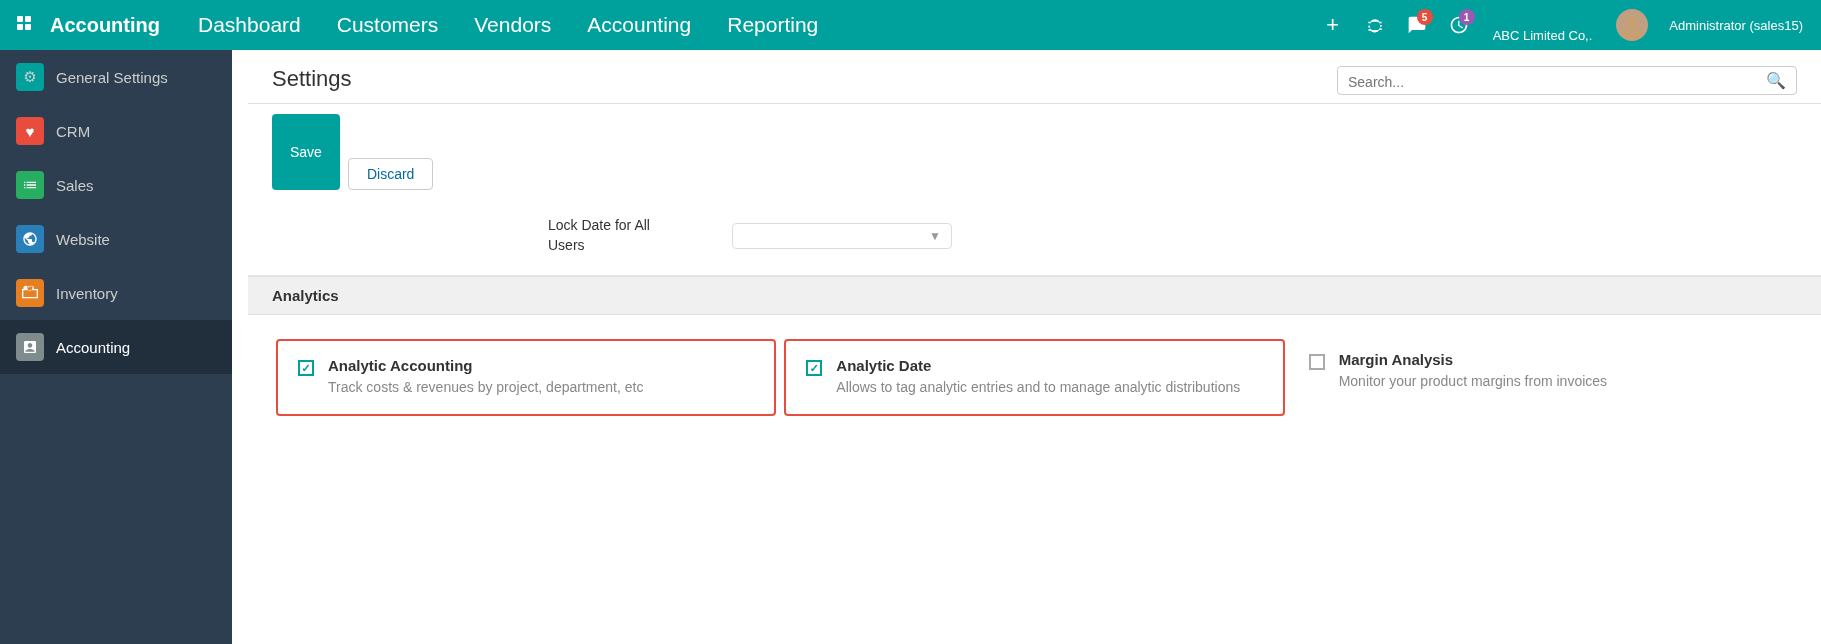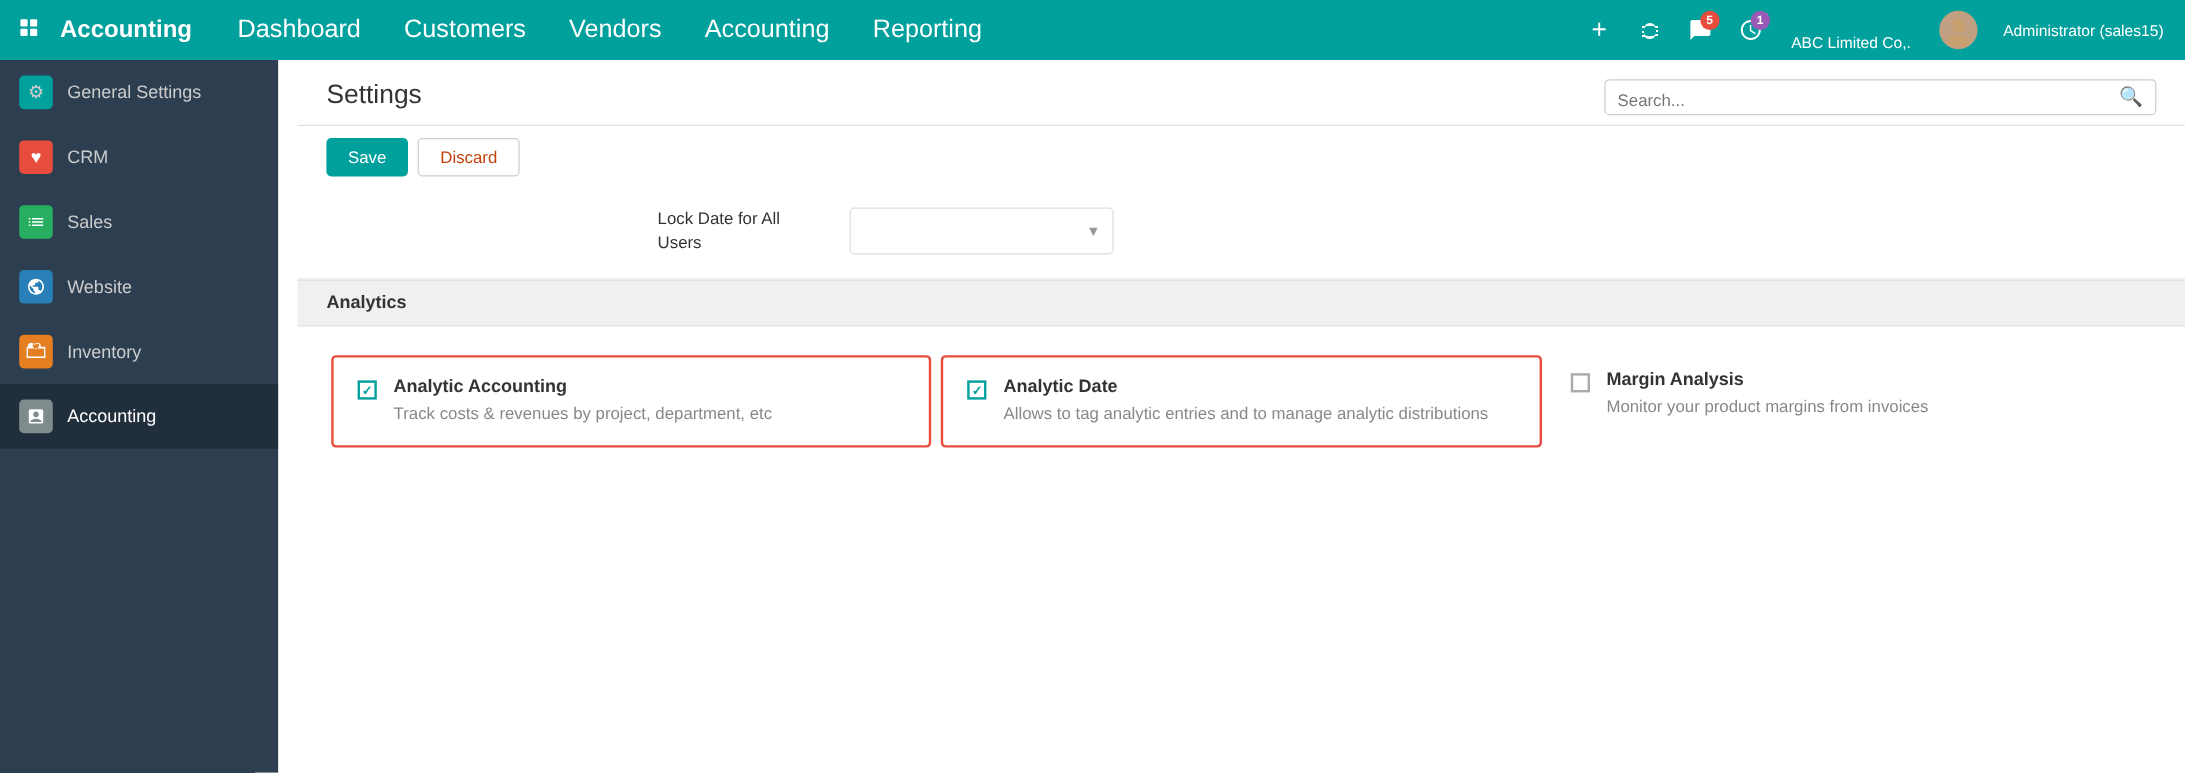--- a/index.html
+++ b/index.html
@@ -192,42 +192,44 @@
       color: white;
       border: none;
       padding: 7px 18px;
       border-radius: 4px;
       font-size: 14px;
       cursor: pointer;
       font-weight: 500;
     }
     .btn-discard {
       background: white;
-      color: #c2410c;
+      color: #0369a1;
       border: 1px solid #ccc;
       padding: 7px 18px;
       border-radius: 4px;
       font-size: 14px;
       cursor: pointer;
+      margin-top: 44px;
     }
 
     
     .settings-body {
       flex: 1;
       padding: 0;
     }
 
     
     .lock-date-section {
       padding: 16px 24px 20px 300px;
       border-bottom: 1px solid #e8e8e8;
     }
     .lock-date-row {
       display: flex;
-      gap: 0;
+      align-items: center;
+      gap: 24px;
     }
     .lock-date-label {
       font-size: 14px;
       color: #333;
       line-height: 1.4;
       min-width: 160px;
     }
     .dropdown-field {
       display: flex;
       align-items: center;

